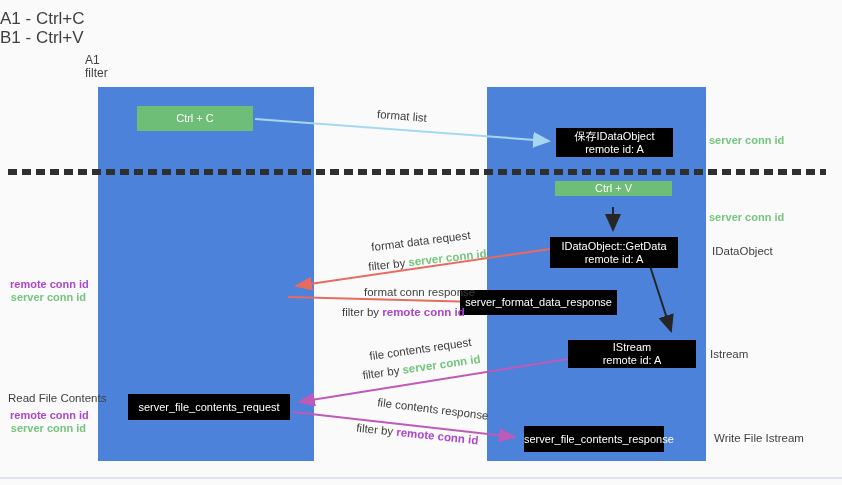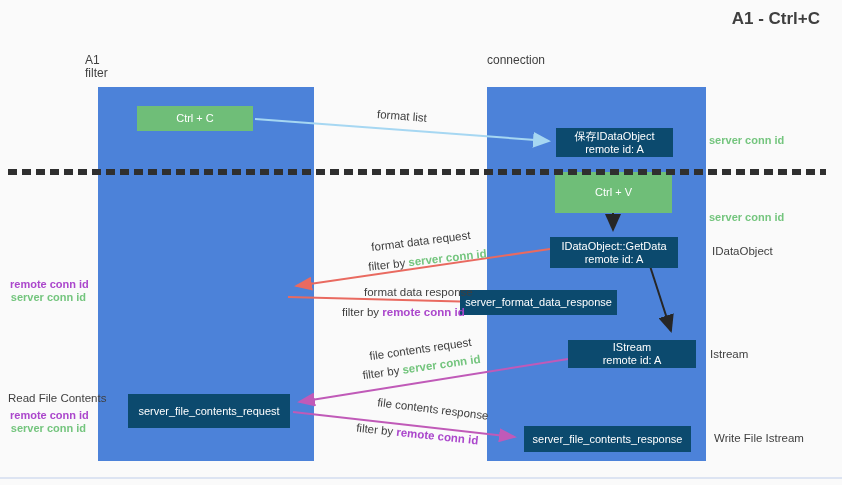--- a/index.html
+++ b/index.html
@@ -1,68 +1,68 @@
 <!DOCTYPE html>
 <html><head>
 <meta charset="utf-8">
 <style>
   html,body{margin:0;padding:0;}
   body{background:#fafafa;font-family:"Liberation Sans","DejaVu Sans",sans-serif;}
   #canvas{position:relative;width:842px;height:485px;background:#fafafa;overflow:hidden;}
 
-  .title{position:absolute;left:0;top:9px;width:820px;text-align:right;
-         font-size:17px;line-height:19px;color:#3f3f3f;font-weight:bold;}
+  .title{position:absolute;left:0;top:9px;width:820px;text-align:left;
+         font-size:17px;line-height:19px;color:#3f3f3f;}
 
   .column{position:absolute;top:87px;height:374px;background:#4c82d9;z-index:1;}
   .col-a1{left:98px;width:216px;}
   .col-b1{left:487px;width:219px;}
   .col-header{position:absolute;top:54px;text-align:left;font-size:12px;
               line-height:13px;color:#3f3f3f;z-index:2;}
   .col-header.a1{left:85px;width:216px;}
   .col-header.b1{left:487px;width:219px;}
 
   .dashes{position:absolute;left:8px;top:169px;width:818px;height:6px;z-index:6;
           background:repeating-linear-gradient(to right,#2f2f2f 0 9px,transparent 9px 14px);}
 
   .bottom-line{position:absolute;left:0;top:477px;width:842px;height:2px;background:#dde4f2;z-index:0;}
 
   svg.arrows{position:absolute;left:0;top:0;z-index:4;pointer-events:none;}
 
   .node{position:absolute;z-index:5;display:flex;flex-direction:column;align-items:flex-start;
         justify-content:center;color:#fff;font-size:11px;line-height:13px;text-align:center;}
   .node.green{background:#6fbe78;}
-  .node.orange{background:#0c4a6e;}
+  .node.orange{background:#000000;}
   .node .nl{width:100%;}
 
   .flow-label{position:absolute;z-index:6;font-size:11.5px;color:#3f3f3f;white-space:nowrap;}
   .flow-label .pfx{color:#3f3f3f;}
   .flow-label .val{font-weight:bold;}
   .val.green,.ann.green{color:#74c57e;}
   .val.purple,.ann.purple{color:#ab47cc;}
 
   .ann{position:absolute;z-index:6;font-size:11.5px;white-space:nowrap;color:#3f3f3f;}
   .ann.bold{font-weight:bold;font-size:11px;}
   .left-pair{position:absolute;z-index:6;left:10px;width:76px;text-align:right;
              font-size:11px;font-weight:bold;line-height:12.5px;white-space:nowrap;}
 </style>
 </head>
 <body>
 
 <div id="canvas">
 
   <div class="title">
     <div>A1 - Ctrl+C</div>
+    <div>B1 - Ctrl+V</div>
   </div>
 
   <div class="col-header a1">
     <div>A1</div>
     <div>filter</div>
   </div>
   <div class="col-header b1">
-    <div>connection</div>
   </div>
 
   <div class="column col-a1"></div>
   <div class="column col-b1"></div>
 
   <div class="bottom-line"></div>
   <div class="dashes"></div>
 
   <svg class="arrows" width="842" height="485">
     <defs>
@@ -90,55 +90,55 @@
 
   <div class="node green" style="left:137px;top:106px;width:116px;height:25px">
     <div class="nl">Ctrl + C</div>
   </div>
 
   <div class="node orange" style="left:556px;top:128px;width:117px;height:29px">
     <div class="nl">保存IDataObject</div>
     <div class="nl">remote id: A</div>
   </div>
 
-  <div class="node green" style="left:555px;top:172px;width:117px;height:41px">
+  <div class="node green" style="left:555px;top:181px;width:117px;height:15px">
     <div class="nl">Ctrl + V</div>
   </div>
 
   <div class="node orange" style="left:550px;top:237px;width:128px;height:31px">
     <div class="nl">IDataObject::GetData</div>
     <div class="nl">remote id: A</div>
   </div>
 
 
   <div class="node orange" style="left:460px;top:290px;width:157px;height:25px">
     <div class="nl">server_format_data_response</div>
   </div>
 
   <div class="node orange" style="left:568px;top:340px;width:128px;height:28px">
     <div class="nl">IStream</div>
     <div class="nl">remote id: A</div>
   </div>
 
-  <div class="node orange" style="left:128px;top:394px;width:162px;height:34px">
+  <div class="node orange" style="left:128px;top:394px;width:162px;height:26px">
     <div class="nl">server_file_contents_request</div>
   </div>
 
-  <div class="node orange" style="left:524px;top:426px;width:167px;height:26px">
+  <div class="node orange" style="left:524px;top:426px;width:140px;height:26px">
     <div class="nl">server_file_contents_response</div>
   </div>
 
   <div class="flow-label" style="left:377px;top:110px;transform:rotate(4.5deg)">format list</div>
 
   <div class="flow-label" style="left:371px;top:235px;transform:rotate(-7deg)">format data request</div>
   <div class="flow-label" style="left:368px;top:254px;transform:rotate(-6.5deg)">
     <span class="pfx">filter by </span><span class="val green">server conn id</span>
   </div>
 
-  <div class="flow-label" style="left:364px;top:286px">format data response</div>
+  <div class="flow-label" style="left:364px;top:286px">format conn response</div>
   <div class="flow-label" style="left:342px;top:306px">
     <span class="pfx">filter by </span><span class="val purple">remote conn id</span>
   </div>
 
   <div class="flow-label" style="left:369px;top:343px;transform:rotate(-8deg)">file contents request</div>
   <div class="flow-label" style="left:362px;top:361px;transform:rotate(-8deg)">
     <span class="pfx">filter by </span><span class="val green">server conn id</span>
   </div>
 
   <div class="flow-label" style="left:377px;top:403px;transform:rotate(7deg)">file contents response</div>

